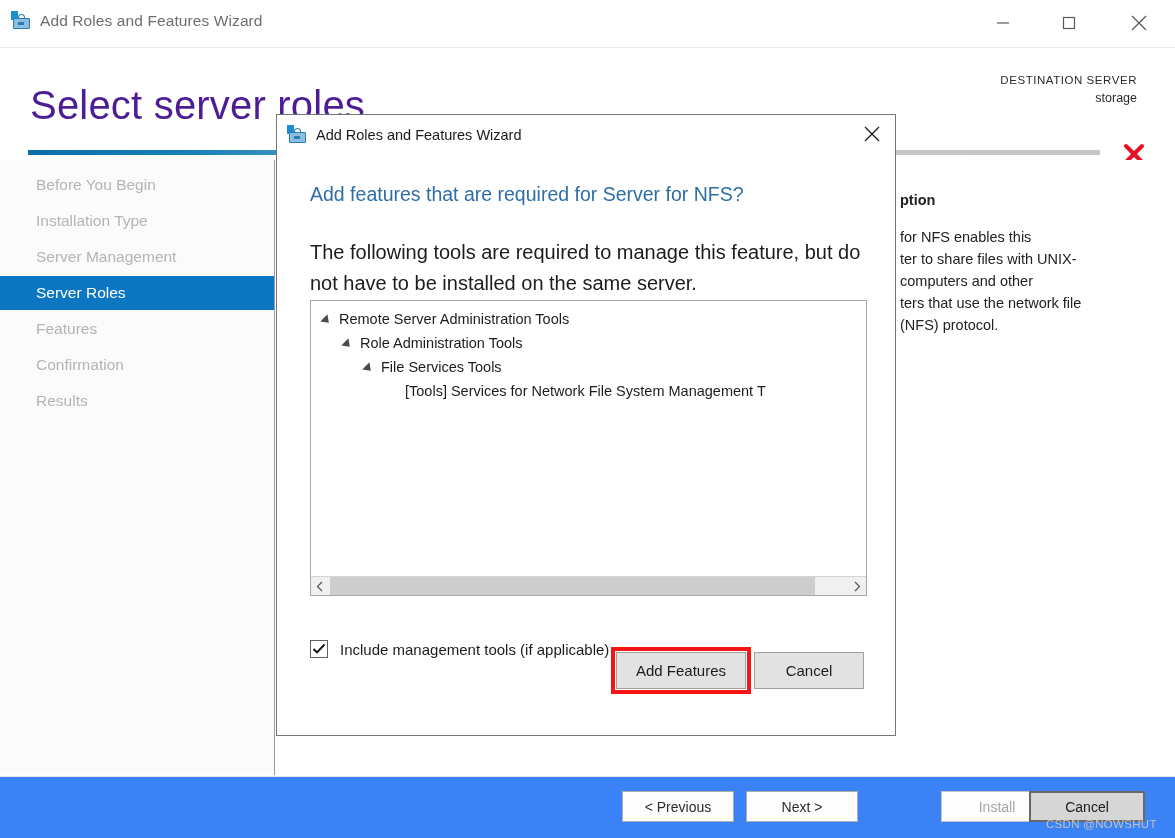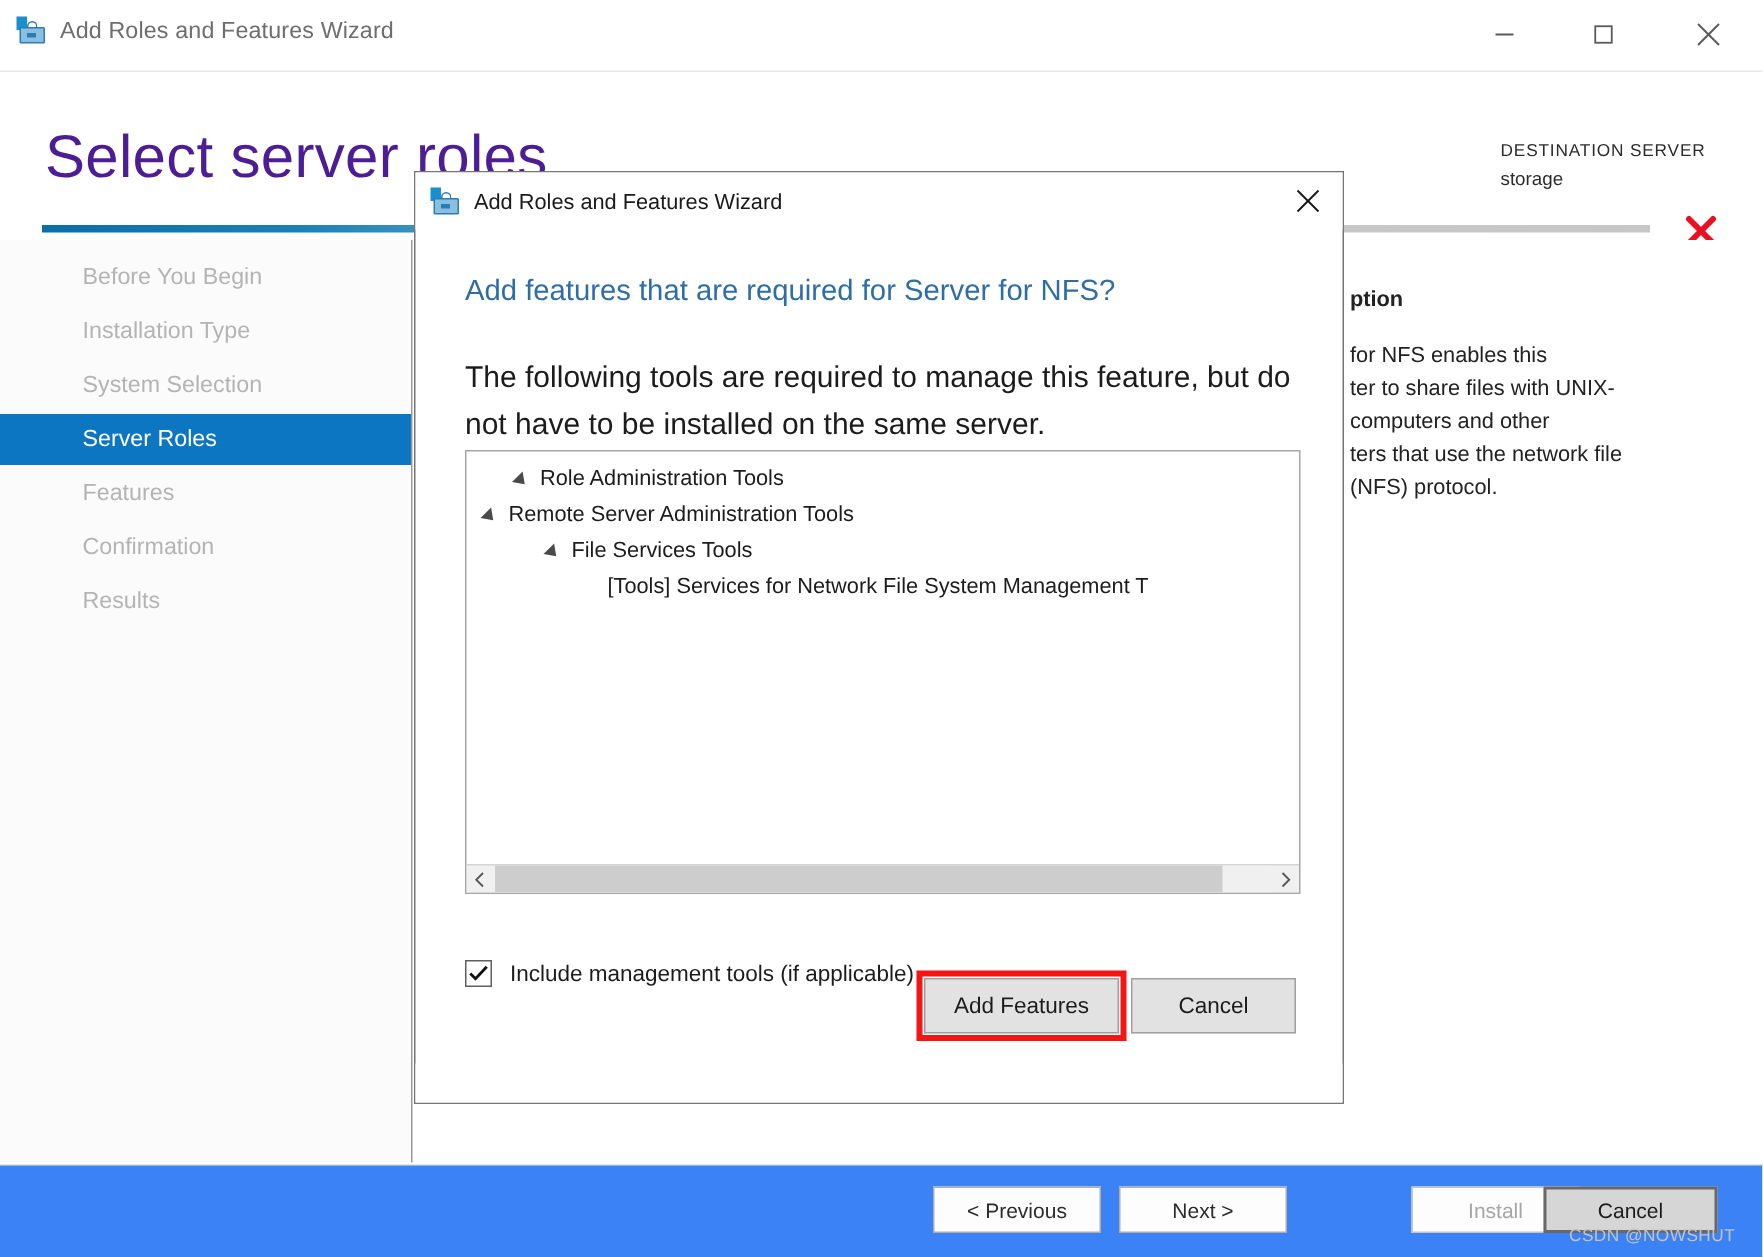--- a/index.html
+++ b/index.html
@@ -102,22 +102,22 @@
     position: absolute;
     left: 30px; top: 83px;
     font-size: 40px;
     color: #4c1d95;
     font-weight: 400;
     letter-spacing: .2px;
     white-space: nowrap;
   }
   #dest-block {
     position: absolute;
-    right: 38px; top: 93px;
-    text-align: left;
+    right: 38px; top: 72px;
+    text-align: right;
     line-height: 1.45;
   }
   #dest-label {
     font-size: 11.5px;
     color: #2b2b2b;
     letter-spacing: .55px;
     font-weight: 400;
   }
   #dest-value {
     font-size: 12.5px;
@@ -144,21 +144,21 @@
     background: #fbfbfb;
     border-right: 1px solid #9a9a9a;
     box-sizing: border-box;
   }
   .nav-item {
     position: absolute;
     left: 0;
     width: 274px; height: 34px;
     display: flex;
     align-items: center;
-    padding-left: 55px;
+    padding-left: 36px;
     box-sizing: border-box;
     font-size: 15.5px;
     color: #b4b4b4;
     white-space: nowrap;
   }
   .nav-item.selected {
     background: #0c76c2;
     color: #ffffff;
   }
 
@@ -481,21 +481,21 @@
   </div>
 
   <div id="sidebar">
     <div class="nav-item" style="top:8px">
         <span>Before You Begin</span>
       </div>
     <div class="nav-item" style="top:44px">
         <span>Installation Type</span>
       </div>
     <div class="nav-item" style="top:80px">
-        <span>System Selection</span>
+        <span>Server Management</span>
       </div>
     <div class="nav-item selected" style="top:116px">
         <span>Server Roles</span>
       </div>
     <div class="nav-item" style="top:152px">
         <span>Features</span>
       </div>
     <div class="nav-item" style="top:188px">
         <span>Confirmation</span>
       </div>
@@ -548,27 +548,27 @@
         </svg>
       </div>
     </div>
 
     <div id="dlg-heading" style="top:68px">Add features that are required for Server for NFS?</div>
 
     <div id="dlg-body-text" style="top:122px">The following tools are required to manage this feature, but do not have to be installed on the same server.</div>
 
     <div id="tree-box">
       <div id="tree-inner">
+        <div class="tree-row lvl0">
+          <span class="tree-arrow"></span>
+          <span>Remote Server Administration Tools</span>
+        </div>
         <div class="tree-row lvl1">
           <span class="tree-arrow"></span>
           <span>Role Administration Tools</span>
-        </div>
-        <div class="tree-row lvl0">
-          <span class="tree-arrow"></span>
-          <span>Remote Server Administration Tools</span>
         </div>
         <div class="tree-row lvl2">
           <span class="tree-arrow"></span>
           <span>File Services Tools</span>
         </div>
         <div class="tree-row lvl3">
           <span>[Tools] Services for Network File System Management T</span>
         </div>
       </div>
 

